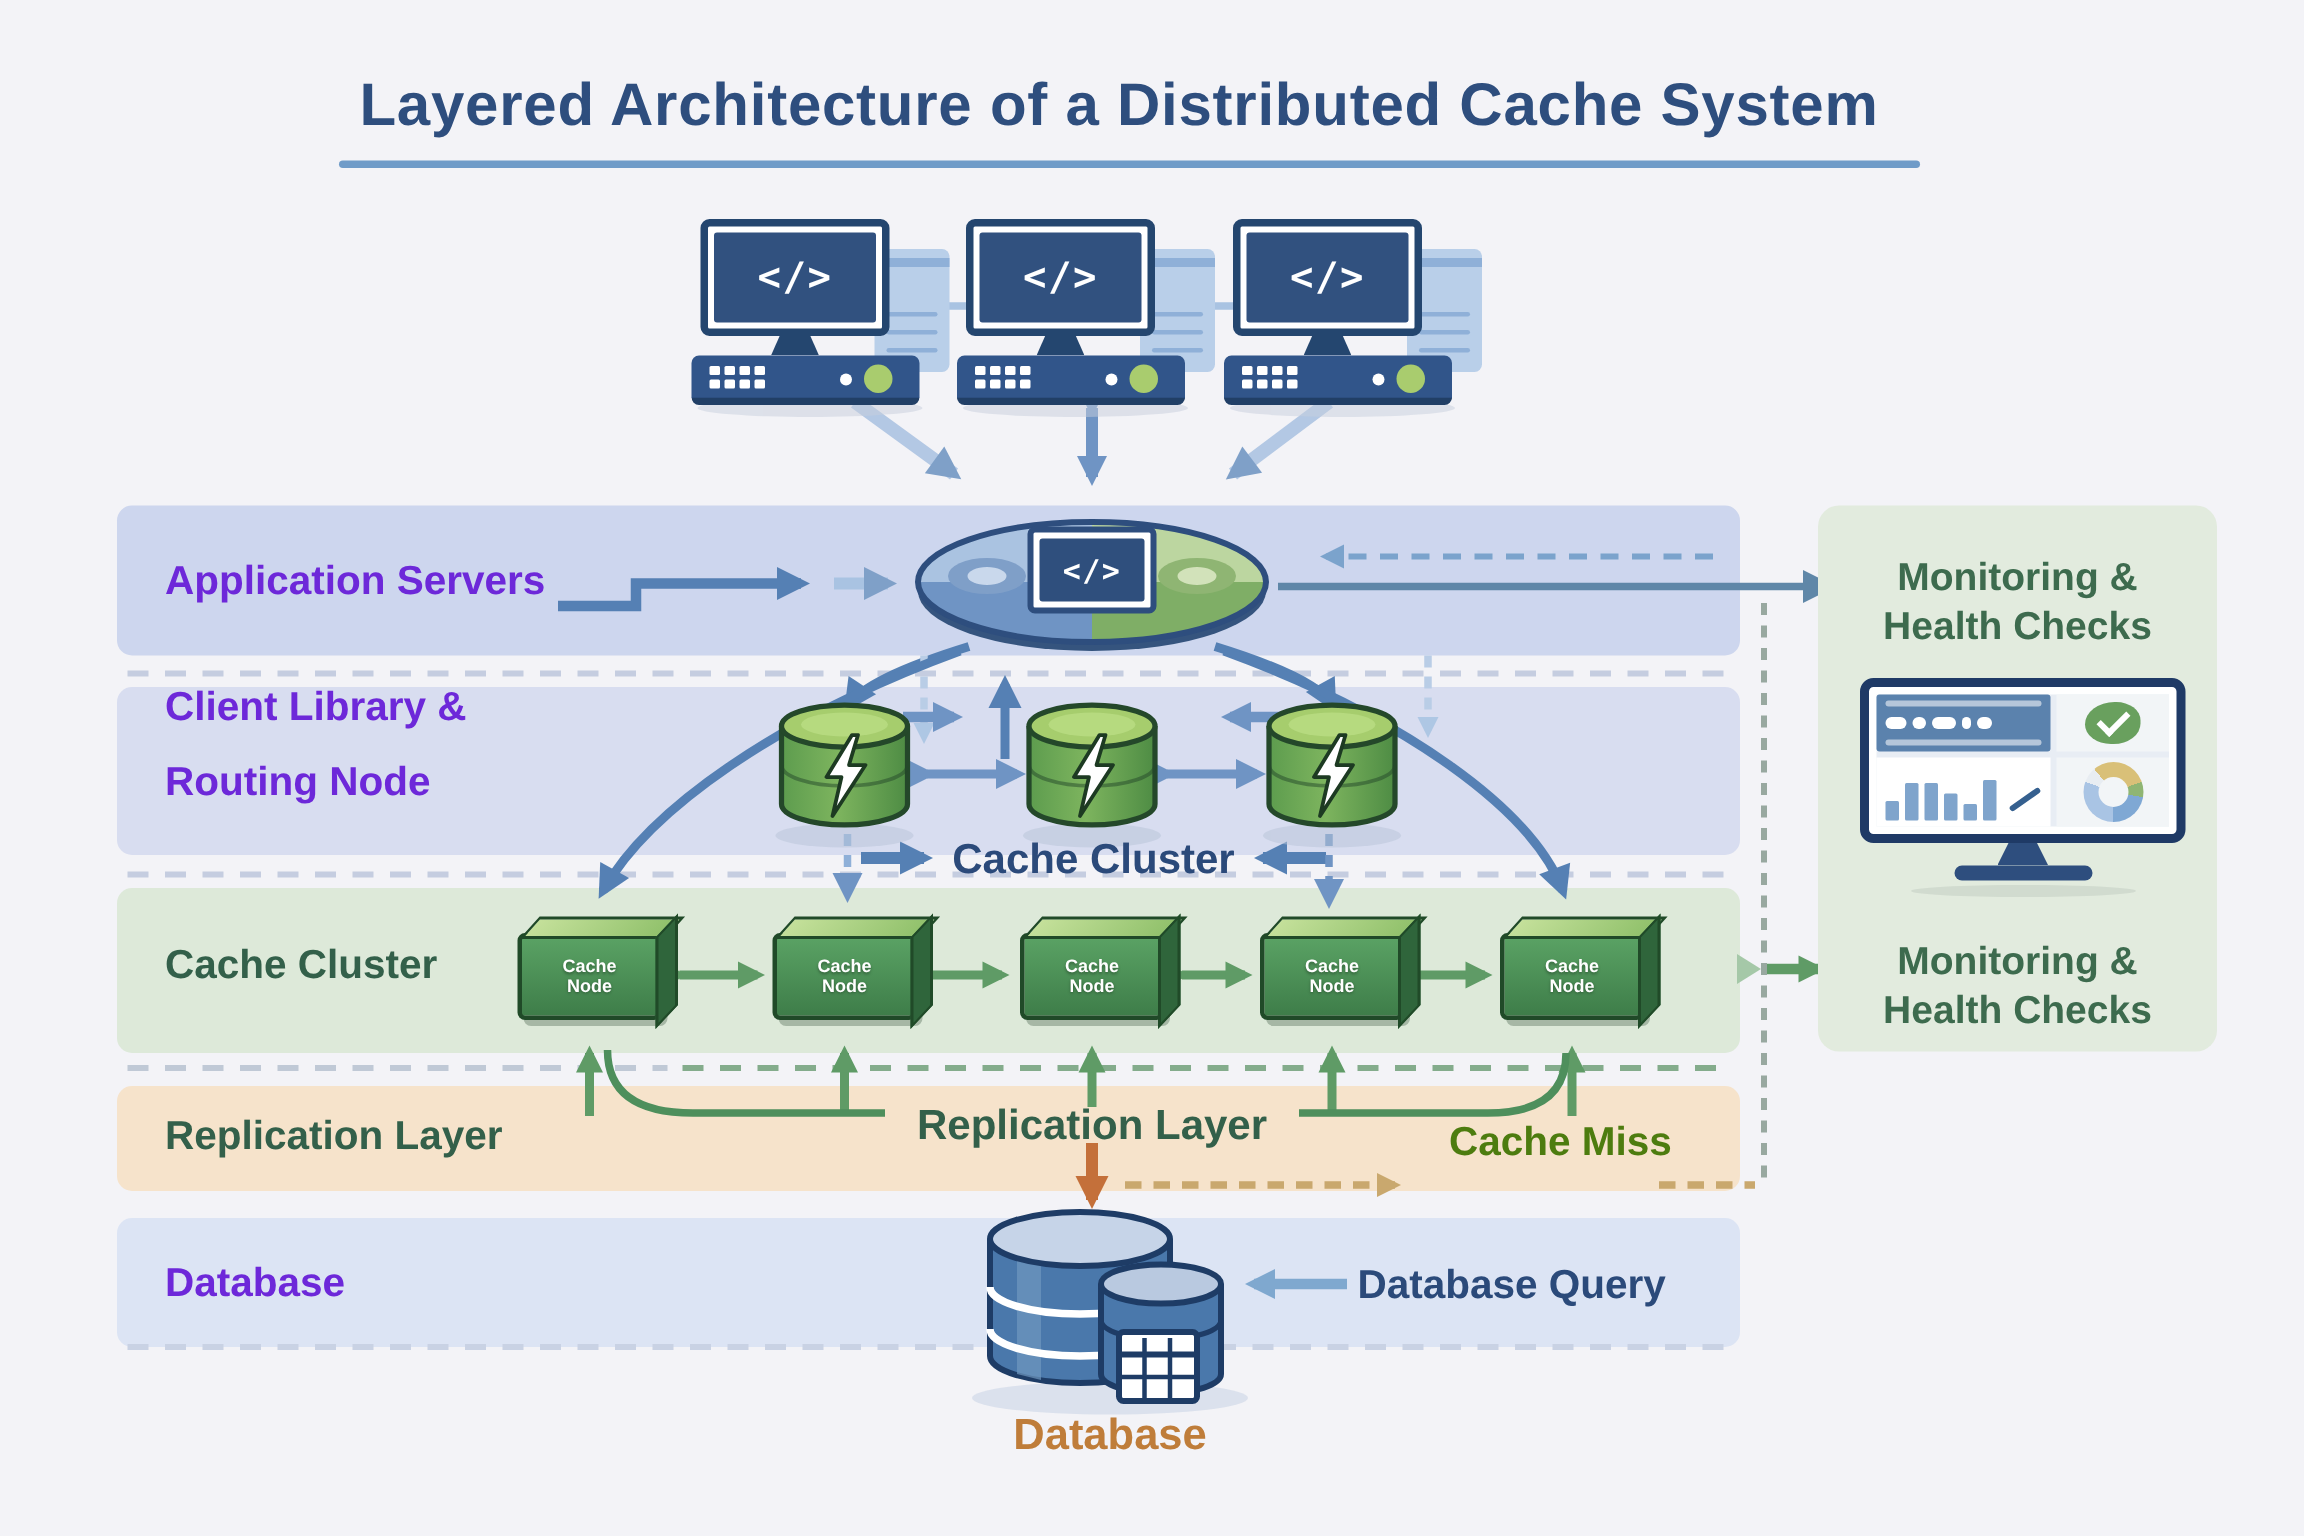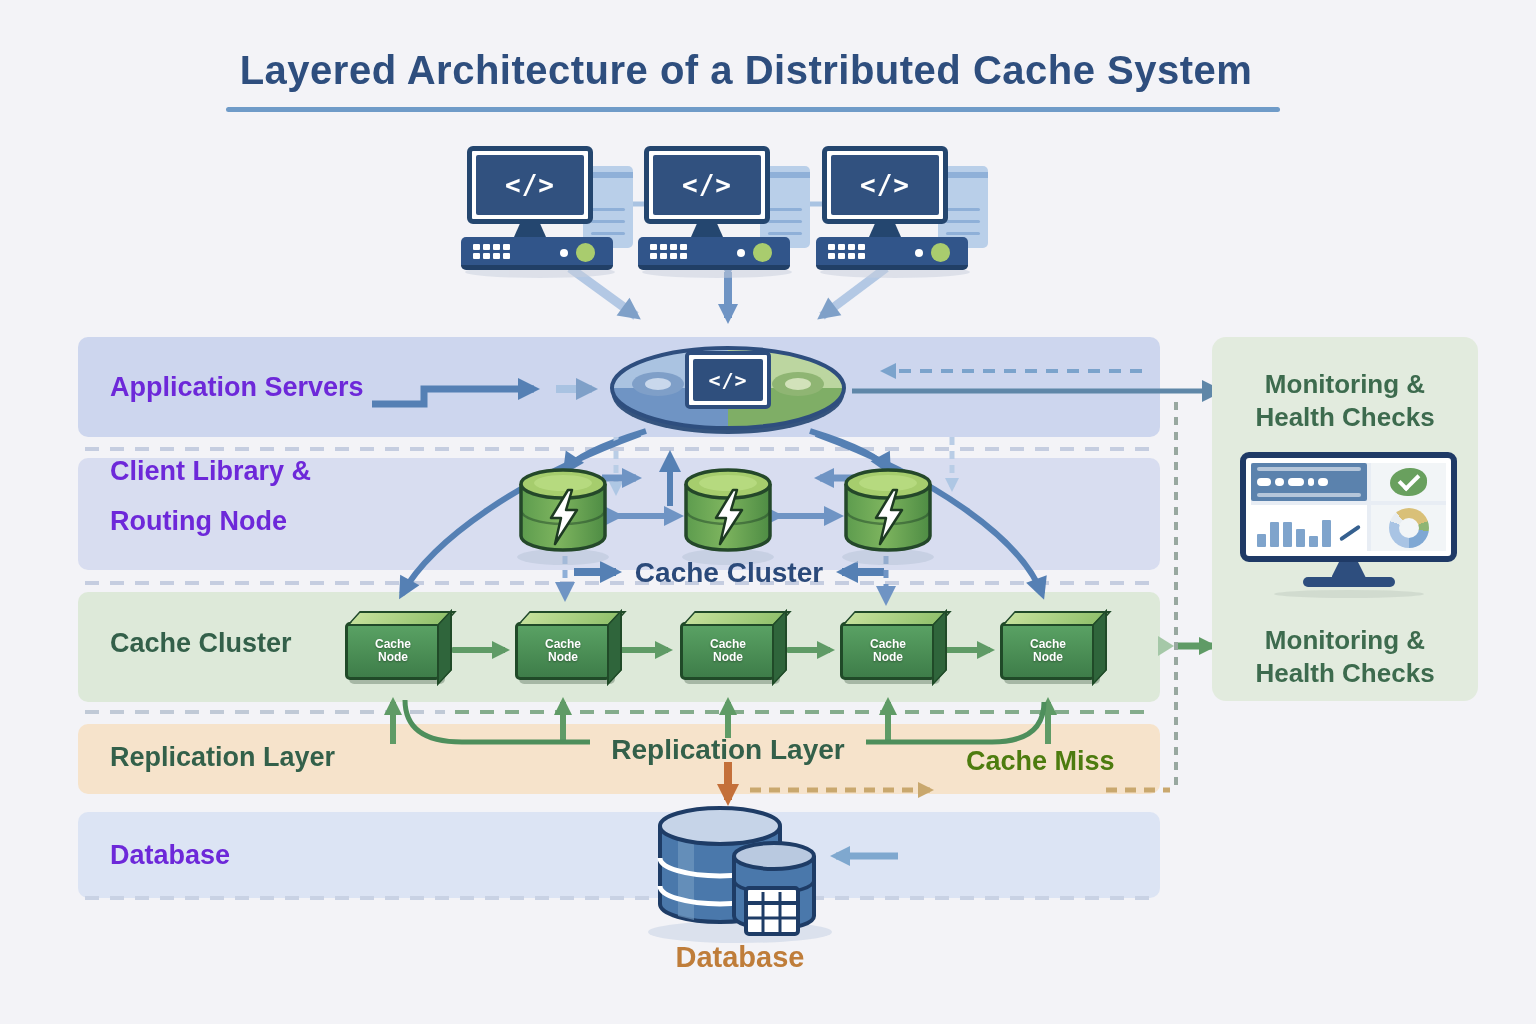--- a/index.html
+++ b/index.html
@@ -421,20 +421,21 @@
       <span>Node</span>
   </div>
   <div class="cachenode" style="left:1000px">
     <span>Cache</span>
       <span>Node</span>
   </div>
 
   <div class="dlabel lbl-cc">Cache Cluster</div>
   <div class="dlabel lbl-repl">Replication Layer</div>
   <div class="dlabel lbl-miss">Cache Miss</div>
+  <div class="dlabel lbl-dbq">Database Query</div>
   <div class="dlabel lbl-dbcap">Database</div>
 
   <svg class="db-svg" width="184" height="138" viewBox="0 0 184 138">
     <path d="M12,22 L12,100 A60,18 0 0 0 132,100 L132,22" fill="#4a78ab" stroke="#1e3c66" stroke-width="4"></path>
     <path d="M30,24 L30,112 L46,116 L46,24" fill="#6f97bf" opacity=".7"></path>
     <path d="M12,54 A60,18 0 0 0 132,54" fill="none" stroke="#fff" stroke-width="5"></path>
     <path d="M12,82 A60,18 0 0 0 132,82" fill="none" stroke="#fff" stroke-width="5"></path>
     <ellipse cx="72" cy="22" rx="60" ry="18" fill="#c6d4e8" stroke="#1e3c66" stroke-width="4"></ellipse>
     <path d="M86,52 L86,112 A40,13 0 0 0 166,112 L166,52" fill="#4a78ab" stroke="#1e3c66" stroke-width="4"></path>
     <path d="M86,76 A40,13 0 0 0 166,76" fill="none" stroke="#1e3c66" stroke-width="3.5"></path>

